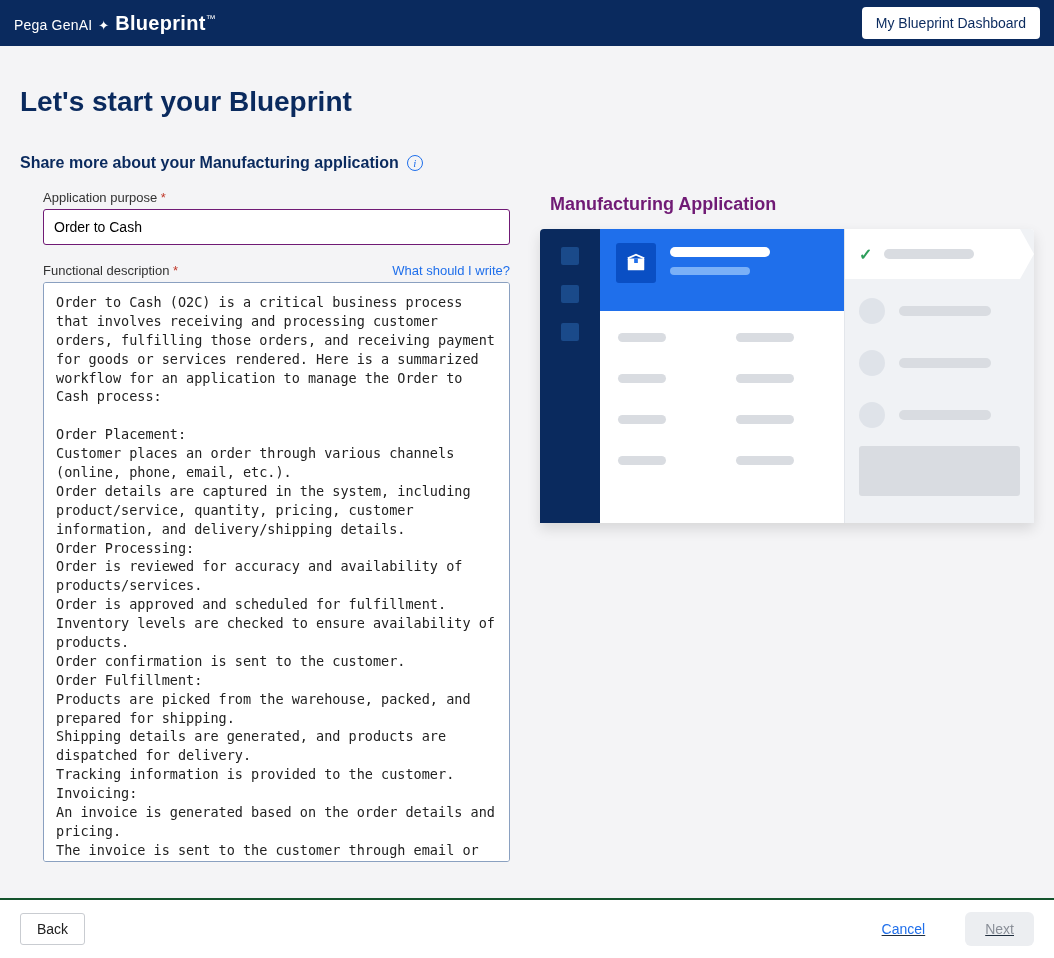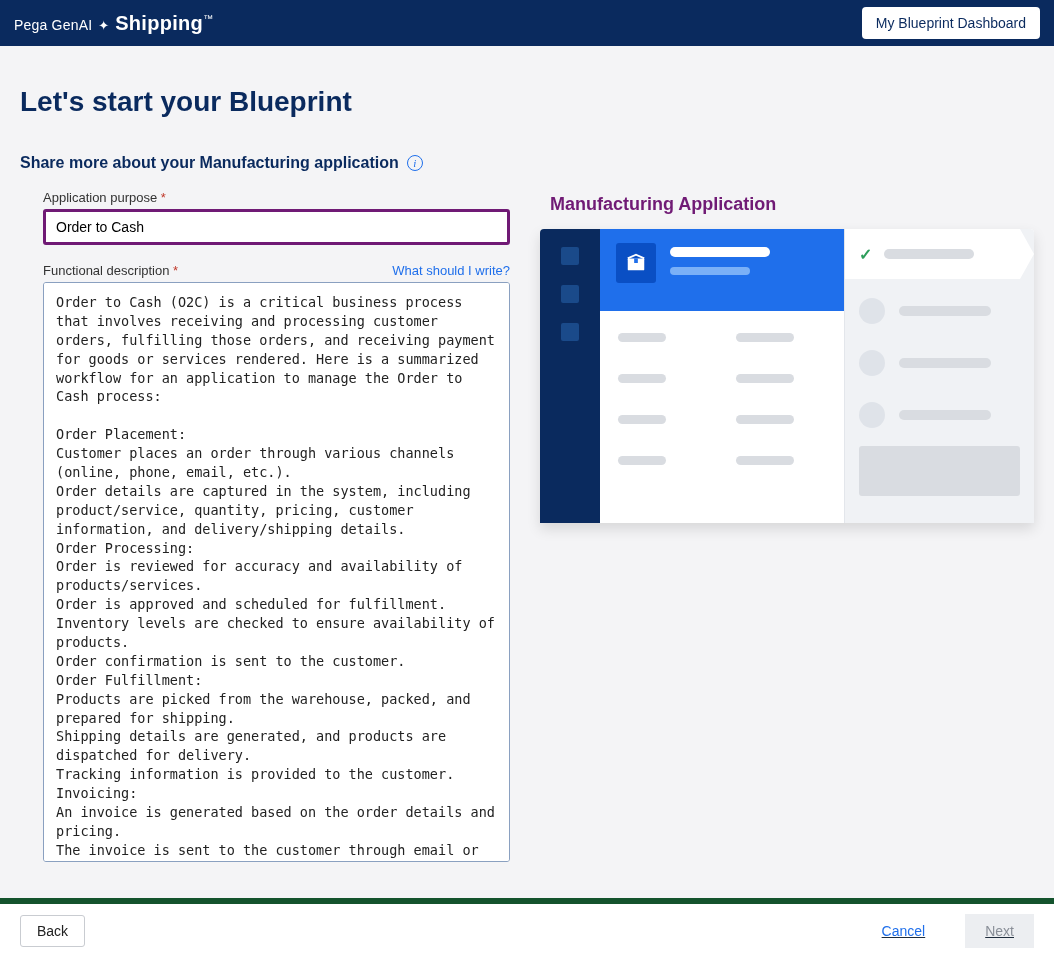--- a/index.html
+++ b/index.html
@@ -44,21 +44,21 @@
     width:16px; height:16px; border:1px solid #1f6feb; border-radius:50%;
     color:#1f6feb; font-size:11px; font-style:italic; font-family: Georgia, serif;
     display:flex; align-items:center; justify-content:center; cursor:pointer;
   }
   .two-col { display:flex; gap:30px; align-items:flex-start; }
   .form-col { width: 490px; padding-left: 23px; }
   .preview-col { flex:1; }
   .field-label { font-size: 13px; color:#333; margin-bottom:4px; display:block;}
   .req { color:#c0392b; }
   .text-input {
-    width:100%; height:36px; border:3px solid #701a75; border-radius:3px;
+    width:100%; height:36px; border:1px solid #701a75; border-radius:3px;
     padding:0 10px; font-size:14px; background:#fff;
   }
   .field-block { margin-bottom:18px; }
   .fd-head { display:flex; align-items:flex-end; justify-content:space-between; margin-bottom:4px;}
   .link { color:#1f6feb; font-size:13px; text-decoration:none; cursor:pointer;}
   .fd-textarea {
     width:100%; height:580px; border:1px solid #8aa0c0; border-radius:3px;
     padding:10px 12px; font-size:13.5px; line-height:1.4; color:#222;
     resize:none; background:#fff; overflow-y:scroll;
   }
@@ -104,44 +104,44 @@
   .pv-check { color:#2e9e5b; font-size:16px; font-weight:700;}
   .pv-step .bar { width:90px; height:10px; background:#d9dce1; border-radius:5px;}
   .pv-list { padding:18px 14px; display:flex; flex-direction:column; gap:26px;}
   .pv-item { display:flex; align-items:center; gap:14px;}
   .pv-dot { width:26px; height:26px; background:#dfe3e9; border-radius:50%;}
   .pv-item .bar { width:92px; height:10px; background:#d9dce1; border-radius:5px;}
   .pv-footer-block { height:50px; background:#d9dce1; margin:0 14px; border-radius:3px;}
   
   .footer {
     position:absolute; left:0; right:0; bottom:0;
-    height:60px; background:#fff; border-top:6px solid #14532d;
+    height:60px; background:#fff; border-top:2px solid #14532d;
     display:flex; align-items:center; justify-content:space-between;
     padding:0 20px;
   }
   .back-btn {
     border:1px solid #c9ccd1; background:#fff; border-radius:3px;
     padding:7px 16px; font-size:14px; cursor:pointer; color:#222;
   }
   .footer-right { display:flex; align-items:center; gap:40px;text-decoration:underline;}
   .cancel-link { color:#1f6feb; font-size:14px; cursor:pointer;}
   .next-btn {
-    background:#eceef1; color:#8a8f98; border:none; border-radius:0;
+    background:#eceef1; color:#8a8f98; border:none; border-radius:6px;
     padding:9px 20px; font-size:14px; cursor:default;text-align:right;
   }
 </style>
 </head>
 <body>
 
 <div class="topbar">
   <div class="brand">
     <span class="genai">Pega GenAI</span>
     <span class="spark">✦</span>
     <span class="bp">
-      <span>Shipping</span><span class="tm">™</span>
+      <span>Blueprint</span><span class="tm">™</span>
     </span>
   </div>
   <button class="dash-btn">My Blueprint Dashboard</button>
 </div>
 
 <div class="page">
   <h1 class="page-title">Let's start your Blueprint</h1>
 
   <div class="section-title-row">
     <div class="section-title">Share more about your Manufacturing application</div>

